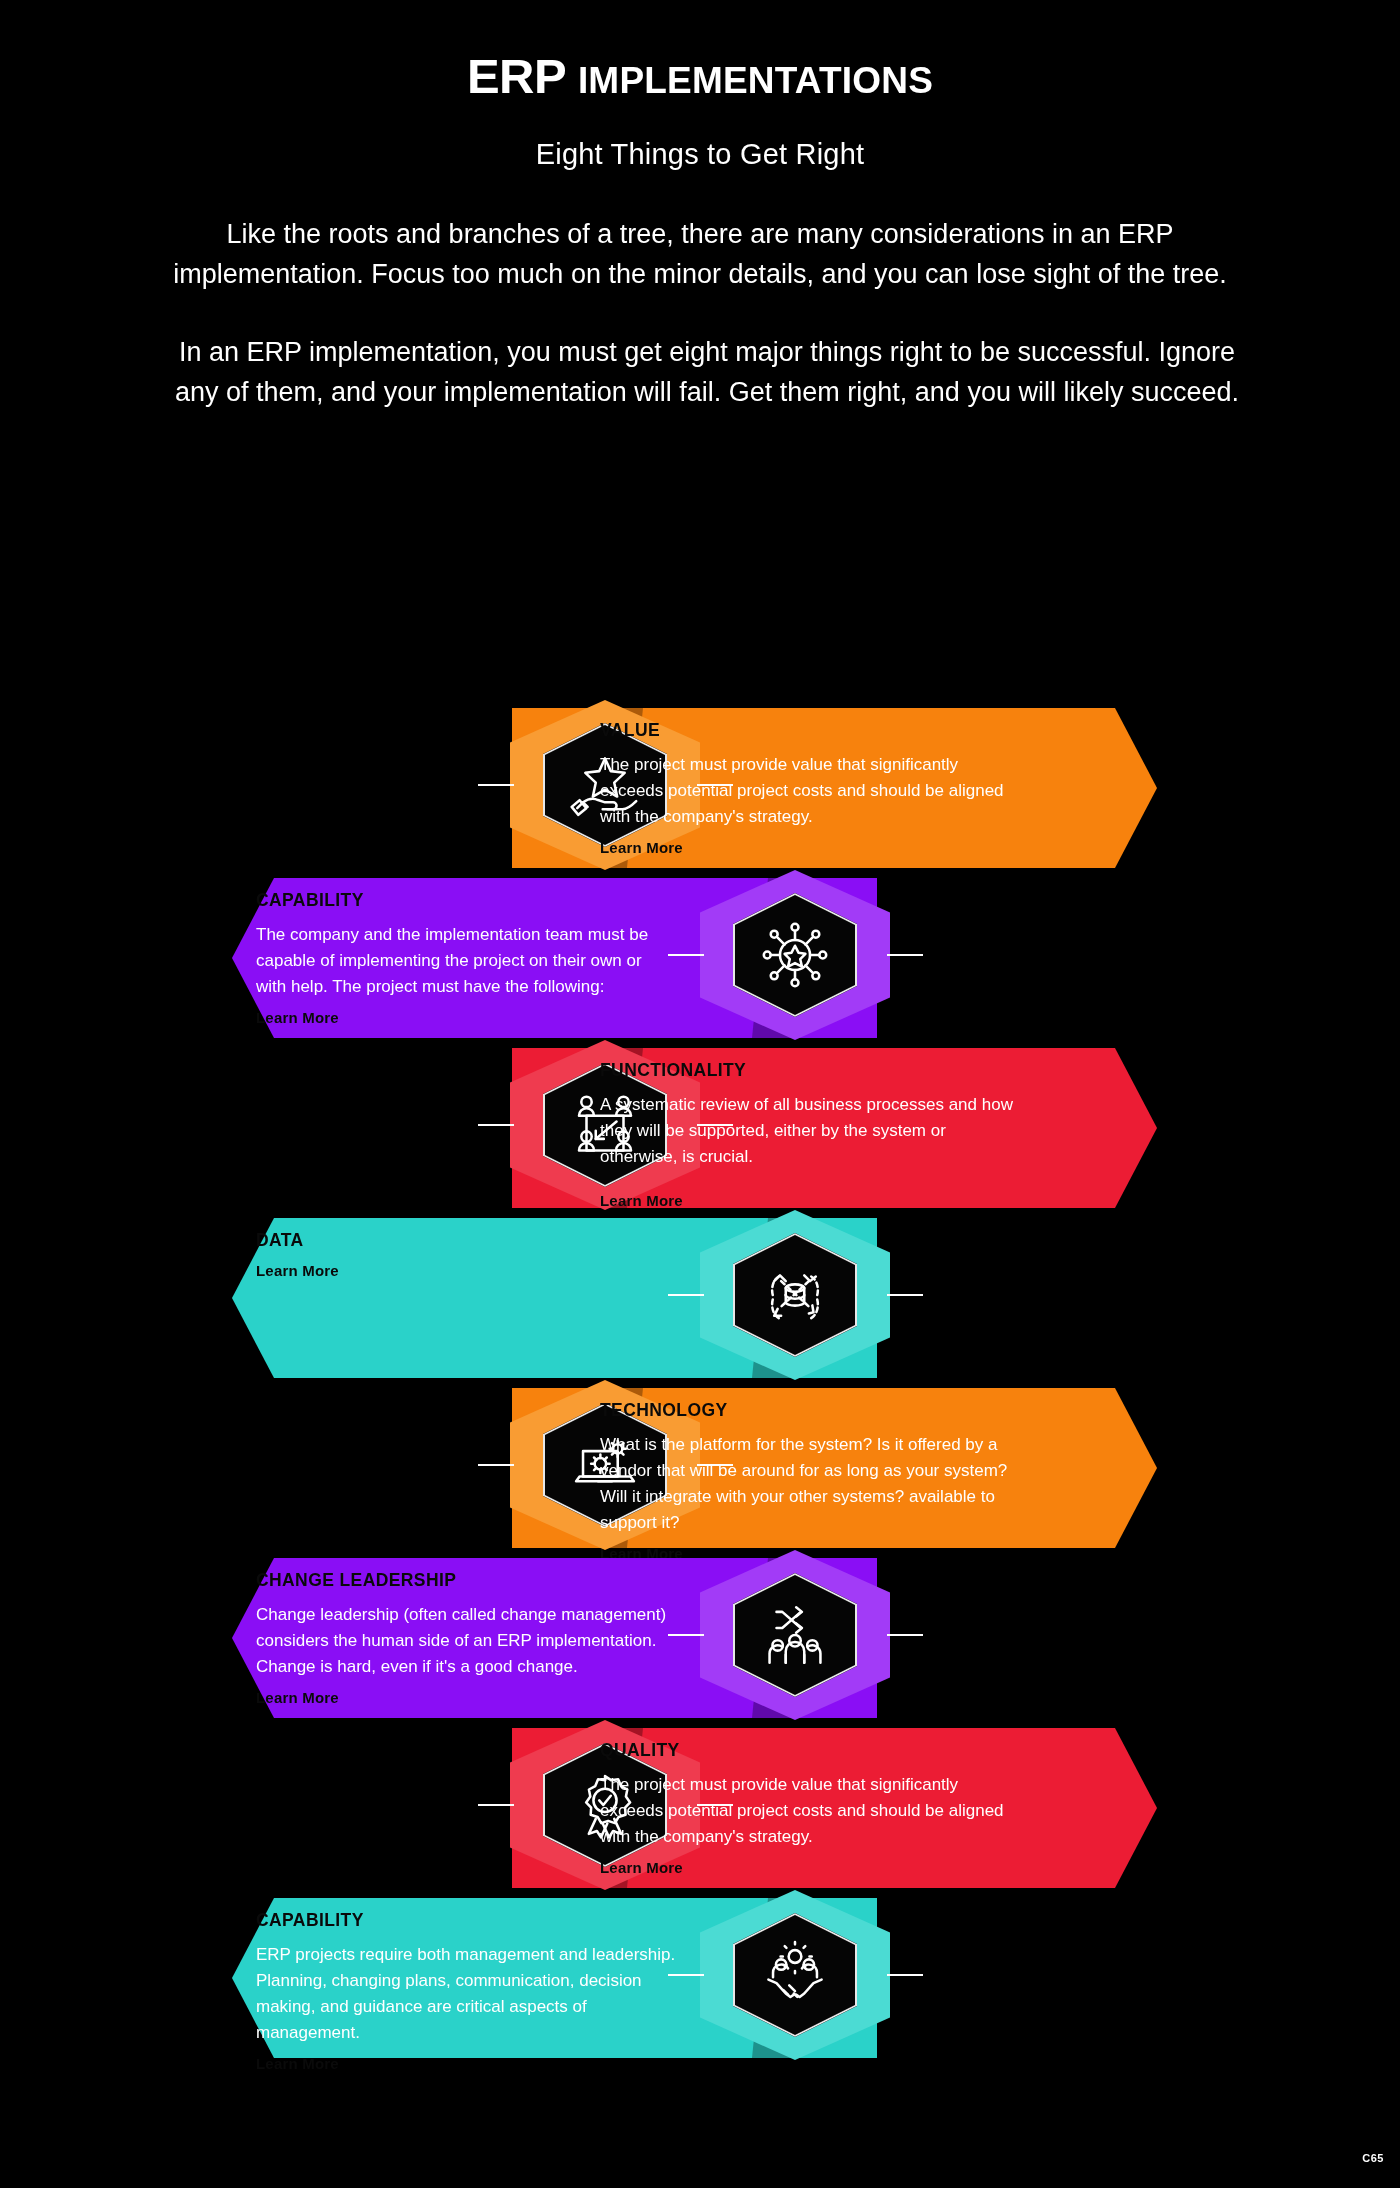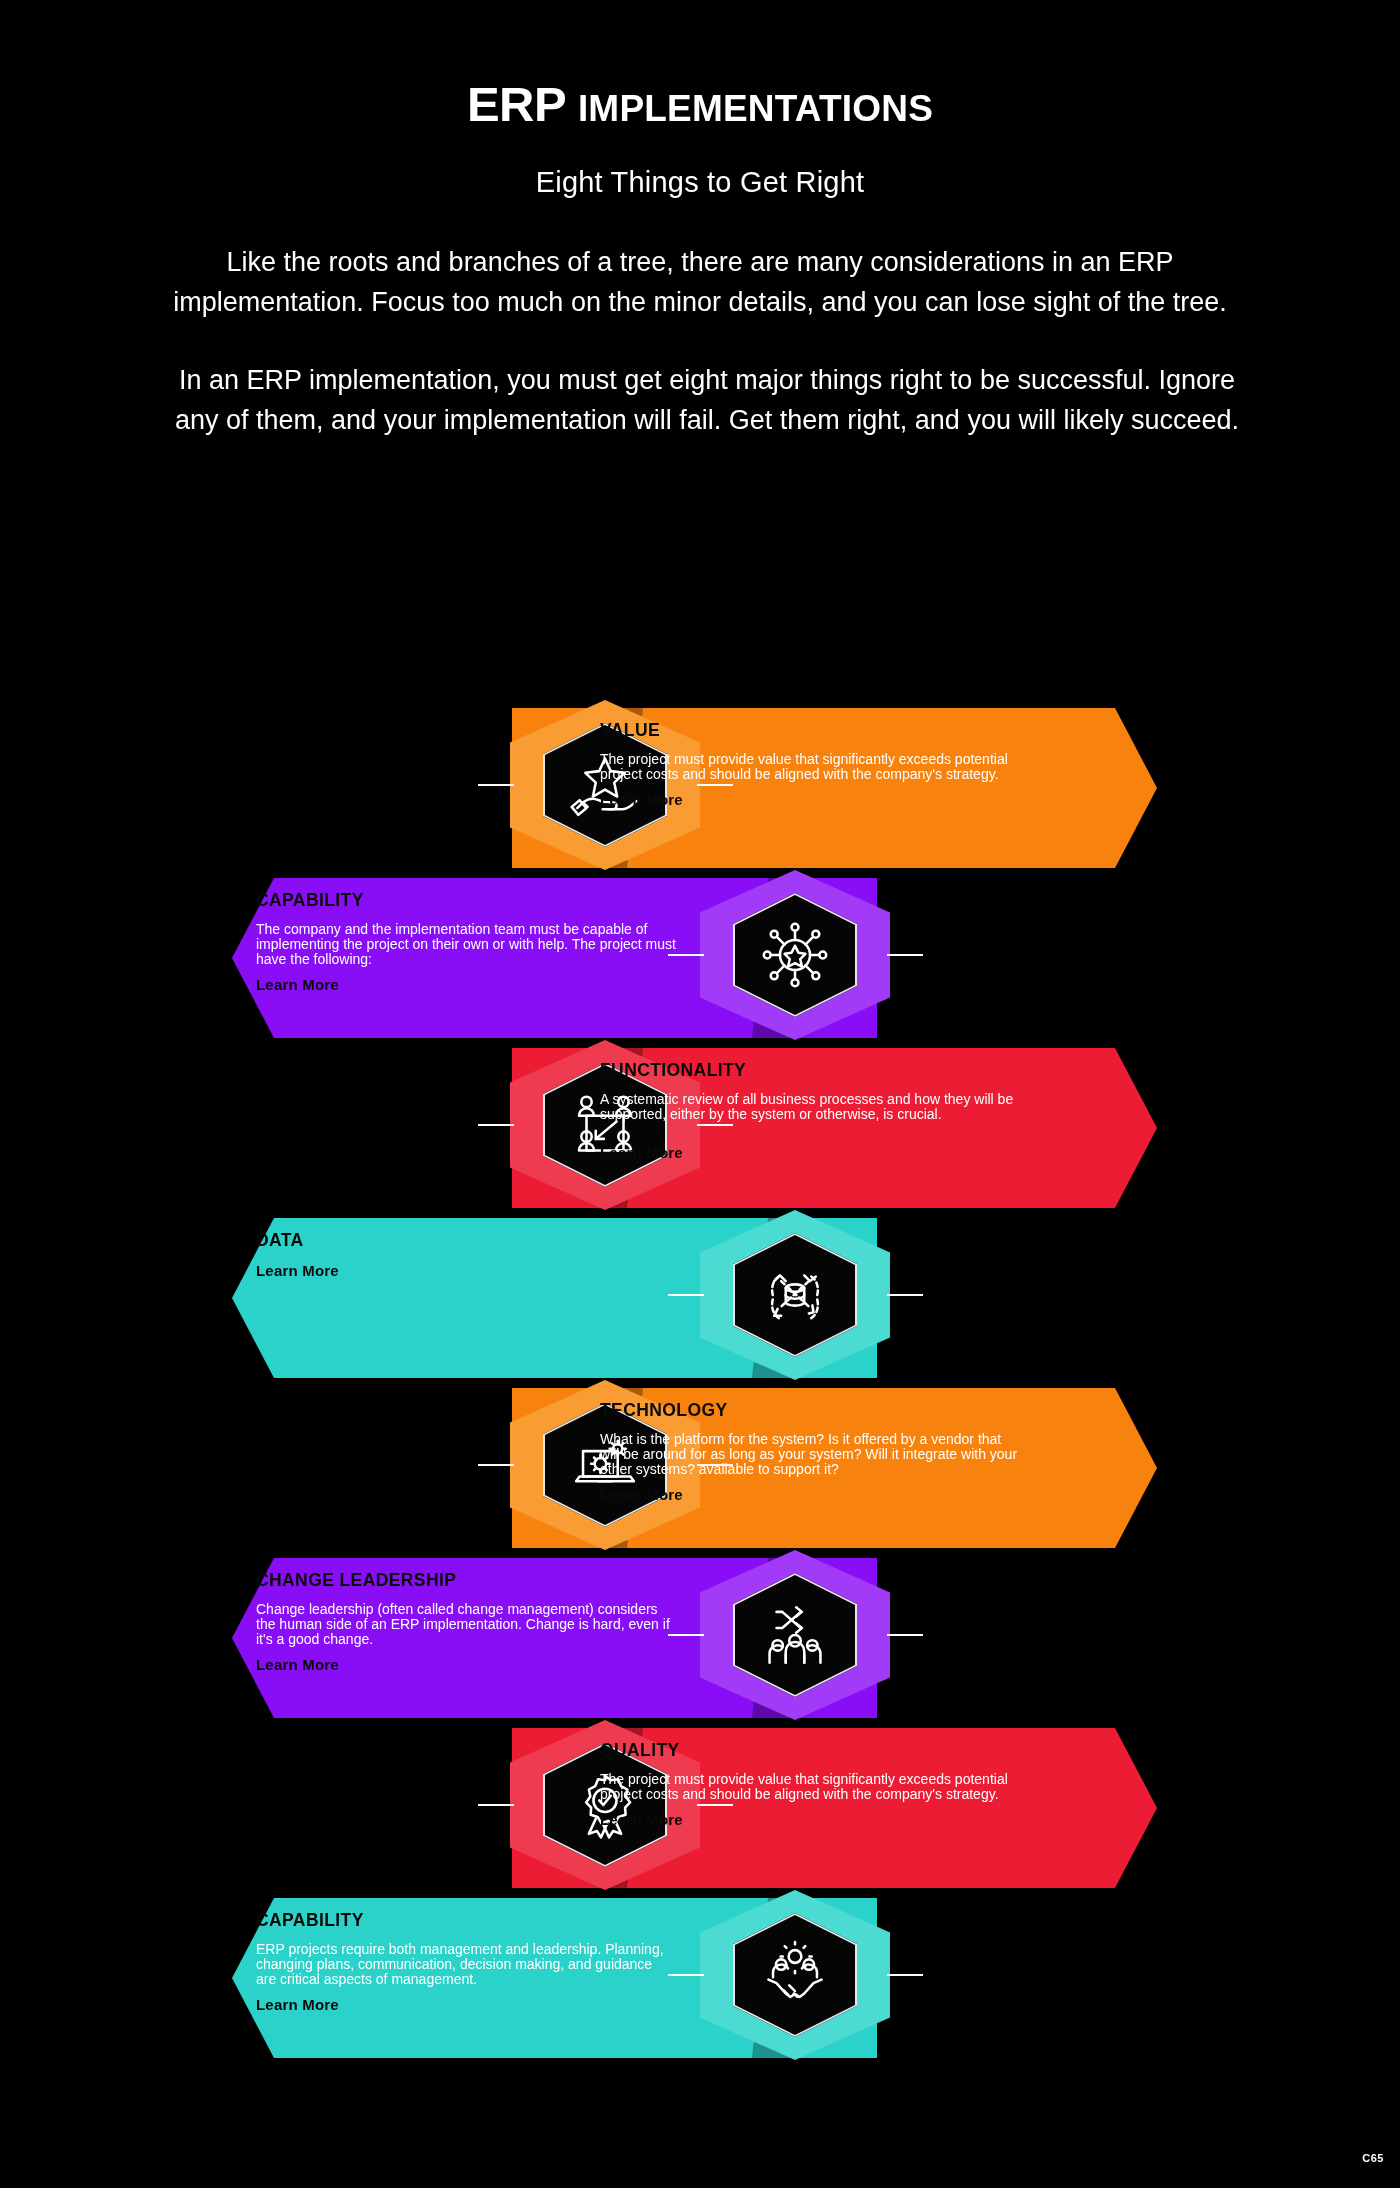--- a/index.html
+++ b/index.html
@@ -3,21 +3,21 @@
 <meta charset="utf-8">
 <style>
   * { margin:0; padding:0; box-sizing:border-box; }
   html,body { background:#000; }
   body {
     width:1400px; height:2188px; position:relative; overflow:hidden;
     font-family:"Liberation Sans", sans-serif; color:#fff;
   }
 
   
-  .header { width:100%; text-align:center; padding-top:80px; }
+  .header { width:100%; text-align:center; padding-top:52px; }
   .title { font-size:41px; font-weight:700; letter-spacing:0.3px; color:#fff; line-height:1; }
   .title .erp { font-size:49px; font-weight:800; letter-spacing:-0.5px; }
   .title .rest { font-size:37px; font-weight:700; letter-spacing:0.2px; }
   .subtitle { font-size:29px; font-weight:400; color:#fff; margin-top:37px; letter-spacing:0.2px; }
 
   .intro { width:1120px; margin:0 auto; text-align:center; }
   .intro p { font-size:27px; line-height:40px; color:#fff; font-weight:400; }
   .intro .p1 { margin-top:43px; }
   .intro .p2 { margin-top:38px;margin-left:14px; }
 
@@ -78,21 +78,21 @@
   .wedge { position:absolute; top:8px; height:160px; width:40px; background:rgba(0,0,0,0.30); }
   .card.right .wedge { left:603px; clip-path: polygon(0 0, 100% 0, 60% 100%, 0 100%); }
   .card.left .wedge  { left:752px; clip-path: polygon(40% 0, 100% 0, 100% 100%, 0 100%); }
 
   
   .ctext { position:absolute; top:22px; width:420px; }
   .card.right .ctext { left:600px; }
   .card.left  .ctext { left:256px; }
 
   .ctitle { font-size:17.5px; font-weight:800; color:#0a0a0a; letter-spacing:0.4px; line-height:1; margin-bottom:12px; }
-  .cbody { font-size:14px; line-height:15px; color:#ffffff; font-weight:400; }
+  .cbody { font-size:17px; line-height:26px; color:#ffffff; font-weight:400; }
   .clearn { font-size:15px; font-weight:800; color:#0a0a0a; letter-spacing:0.2px; margin-top:9px; }
   .clearn.gap { margin-top:22px; }
 
   .corner-code {
     position:absolute; right:16px; bottom:24px;
     font-size:11px; font-weight:700; color:#ffffff; letter-spacing:0.5px;
   }
 </style>
 </head>
 <body>

